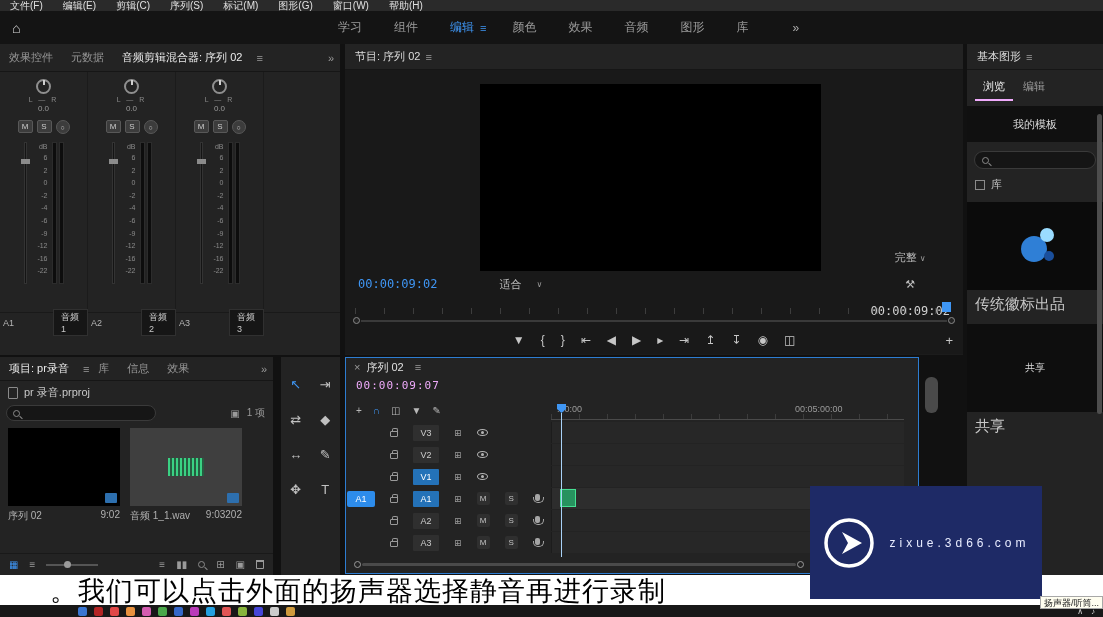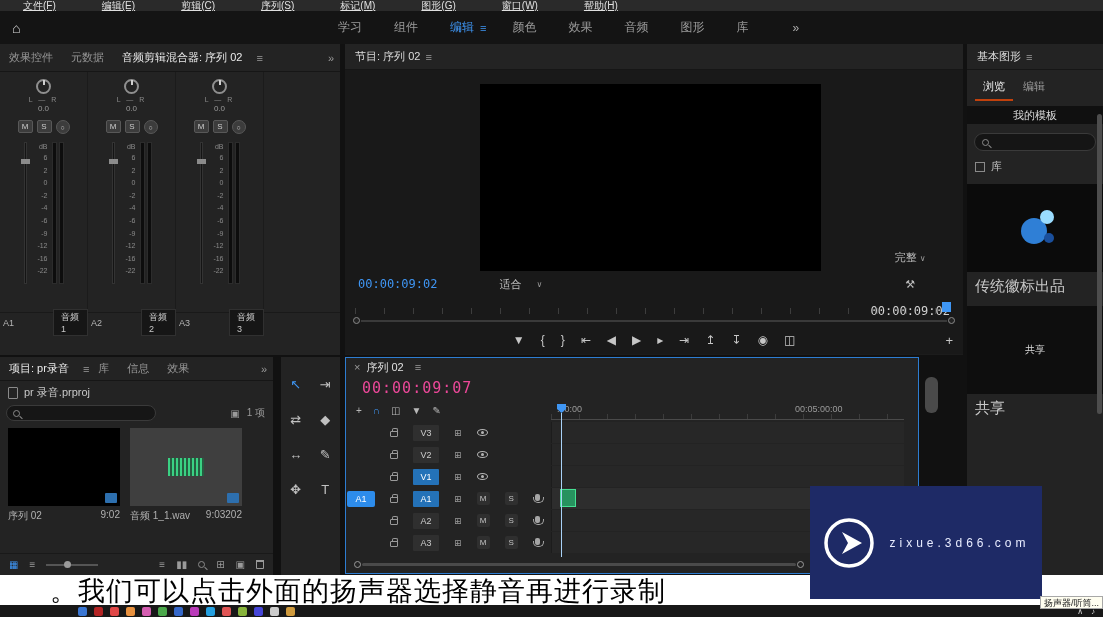--- a/index.html
+++ b/index.html
@@ -4,21 +4,21 @@
 <style>
   * { margin:0; padding:0; box-sizing:border-box; }
   body { background:#000; }
   .app { position:relative; width:1103px; height:617px; background:#111;
          font-family:"Liberation Sans","DejaVu Sans",sans-serif; color:#c8c8c8;
          font-size:11px; overflow:hidden; }
 
   
   #menu-bar { position:absolute; top:0; left:0; right:0; height:11px; background:#2a2a2a;
               display:flex; overflow:hidden; }
-  .menu-item { font-size:10px; line-height:12px; padding:0 23px; color:#e0e0e0; white-space:nowrap;text-decoration:underline; }
+  .menu-item { font-size:10px; line-height:12px; padding:0 10px; color:#e0e0e0; white-space:nowrap; }
 
   
   #workspace-bar { position:absolute; top:11px; left:0; right:0; height:33px; background:#141414;
                    display:flex; align-items:center; }
   .home { margin-left:12px; font-size:14px; color:#d8d8d8; }
   .ws-tabs { position:absolute; left:322px; top:0; bottom:0; display:flex; align-items:center; }
   .ws-tab { padding:0 16px; font-size:12px; color:#9a9a9a; white-space:nowrap; }
   .ws-tab.active { color:#3f96f4; }
   .ws-menu { color:#3f96f4; font-size:11px; margin-left:-10px; padding-right:10px; }
   .ws-overflow { margin-left:28px; color:#aaa; font-size:12px; }
@@ -82,22 +82,22 @@
   .sdot.l { left:0; } .sdot.r { right:0; }
   .transport { position:absolute; left:0; right:0; top:258px; height:24px; display:flex;
                align-items:center; justify-content:center; gap:16px; color:#c6c6c6; font-size:12px; }
   .add-btn { position:absolute; right:10px; top:258px; height:24px; display:flex; align-items:center;
              color:#c6c6c6; font-size:13px; }
 
   
   #eg-panel { left:967px; top:44px; width:136px; height:531px; }
   .eg-tabs { display:flex; gap:2px; padding:6px 8px 0 8px; }
   .eg-tab { padding:3px 8px 5px 8px; font-size:11px; color:#9a9a9a; }
-  .eg-tab.active { color:#f0f0f0; border-bottom:2px solid #c2410c; }
-  .eg-mytpl { margin-top:5px; height:18px; background:#101010; color:#dcdcdc; display:flex;
+  .eg-tab.active { color:#f0f0f0; border-bottom:2px solid #f0abfc; }
+  .eg-mytpl { margin-top:5px; height:36px; background:#101010; color:#dcdcdc; display:flex;
               align-items:center; justify-content:center; font-size:11px; }
   .eg-search { margin:9px 7px 0 7px; height:18px; background:#151515; border:1px solid #3a3a3a;
                border-radius:9px; display:flex; align-items:center; padding-left:7px; }
   .eg-check { display:flex; align-items:center; gap:6px; padding:8px 8px 0 8px; color:#c0c0c0; font-size:11px; }
   .cbx { width:10px; height:10px; border:1px solid #8a8a8a; background:transparent; flex:0 0 auto; }
   .eg-thumb { margin-top:10px; width:136px; height:88px; background:#0b0b0b; display:flex;
               align-items:center; justify-content:center; }
   .eg-thumb2 { background:#0e0e0e; color:#d8d8d8; font-size:10px; }
   .eg-label { padding:5px 8px 0 8px; font-size:15px; color:#c8c8c8; }
   .eg-scroll { position:absolute; right:1px; top:70px; width:5px; height:300px; background:#4d4d4d; border-radius:3px; }
@@ -132,22 +132,22 @@
   #tools-panel { left:281px; top:357px; width:59px; height:218px; display:grid;
                  grid-template-columns:1fr 1fr; align-content:start; padding-top:20px;
                  row-gap:20px; justify-items:center; color:#c0c0c0; font-size:13px; }
   .tool.active { color:#3f96f4; }
 
   
   #timeline-panel { left:345px; top:357px; width:574px; height:217px; border:1px solid #2d7dd2; }
   .tlh { display:flex; align-items:center; gap:6px; height:18px; padding-left:8px; font-size:11px; }
   .tlh-close { color:#9a9a9a; }
   .tlh-name { color:#e0e0e0; }
-  .tl-tc { position:absolute; top:21px; left:16px; font-family:"DejaVu Sans Mono",monospace;
-           font-size:15px; color:#ec4899; letter-spacing:1px; }
+  .tl-tc { position:absolute; top:21px; left:10px; font-family:"DejaVu Sans Mono",monospace;
+           font-size:11px; color:#f0abfc; letter-spacing:1px; }
   .tl-tools { position:absolute; top:47px; left:10px; display:flex; gap:11px; font-size:10px; color:#b8b8b8; }
   .tl-ruler { position:absolute; top:44px; left:205px; right:14px; height:18px; color:#9a9a9a;
               font-size:9px; border-bottom:1px solid #4a4a4a;
               background:repeating-linear-gradient(to right,#3c3c3c 0 1px,transparent 1px 28px);
               background-size:100% 5px; background-position:0 bottom; background-repeat:no-repeat; }
   .tl-ruler .r1 { position:absolute; left:6px; top:2px; }
   .tl-ruler .r2 { position:absolute; left:244px; top:2px; }
   .ph-head { position:absolute; top:46px; left:211px; width:9px; height:9px; background:#3f96f4;
              clip-path:polygon(0 0,100% 0,100% 55%,50% 100%,0 55%); z-index:5; }
   .ph-line { position:absolute; top:55px; left:215px; width:1px; bottom:16px; background:#a9d2f7; z-index:5; }

